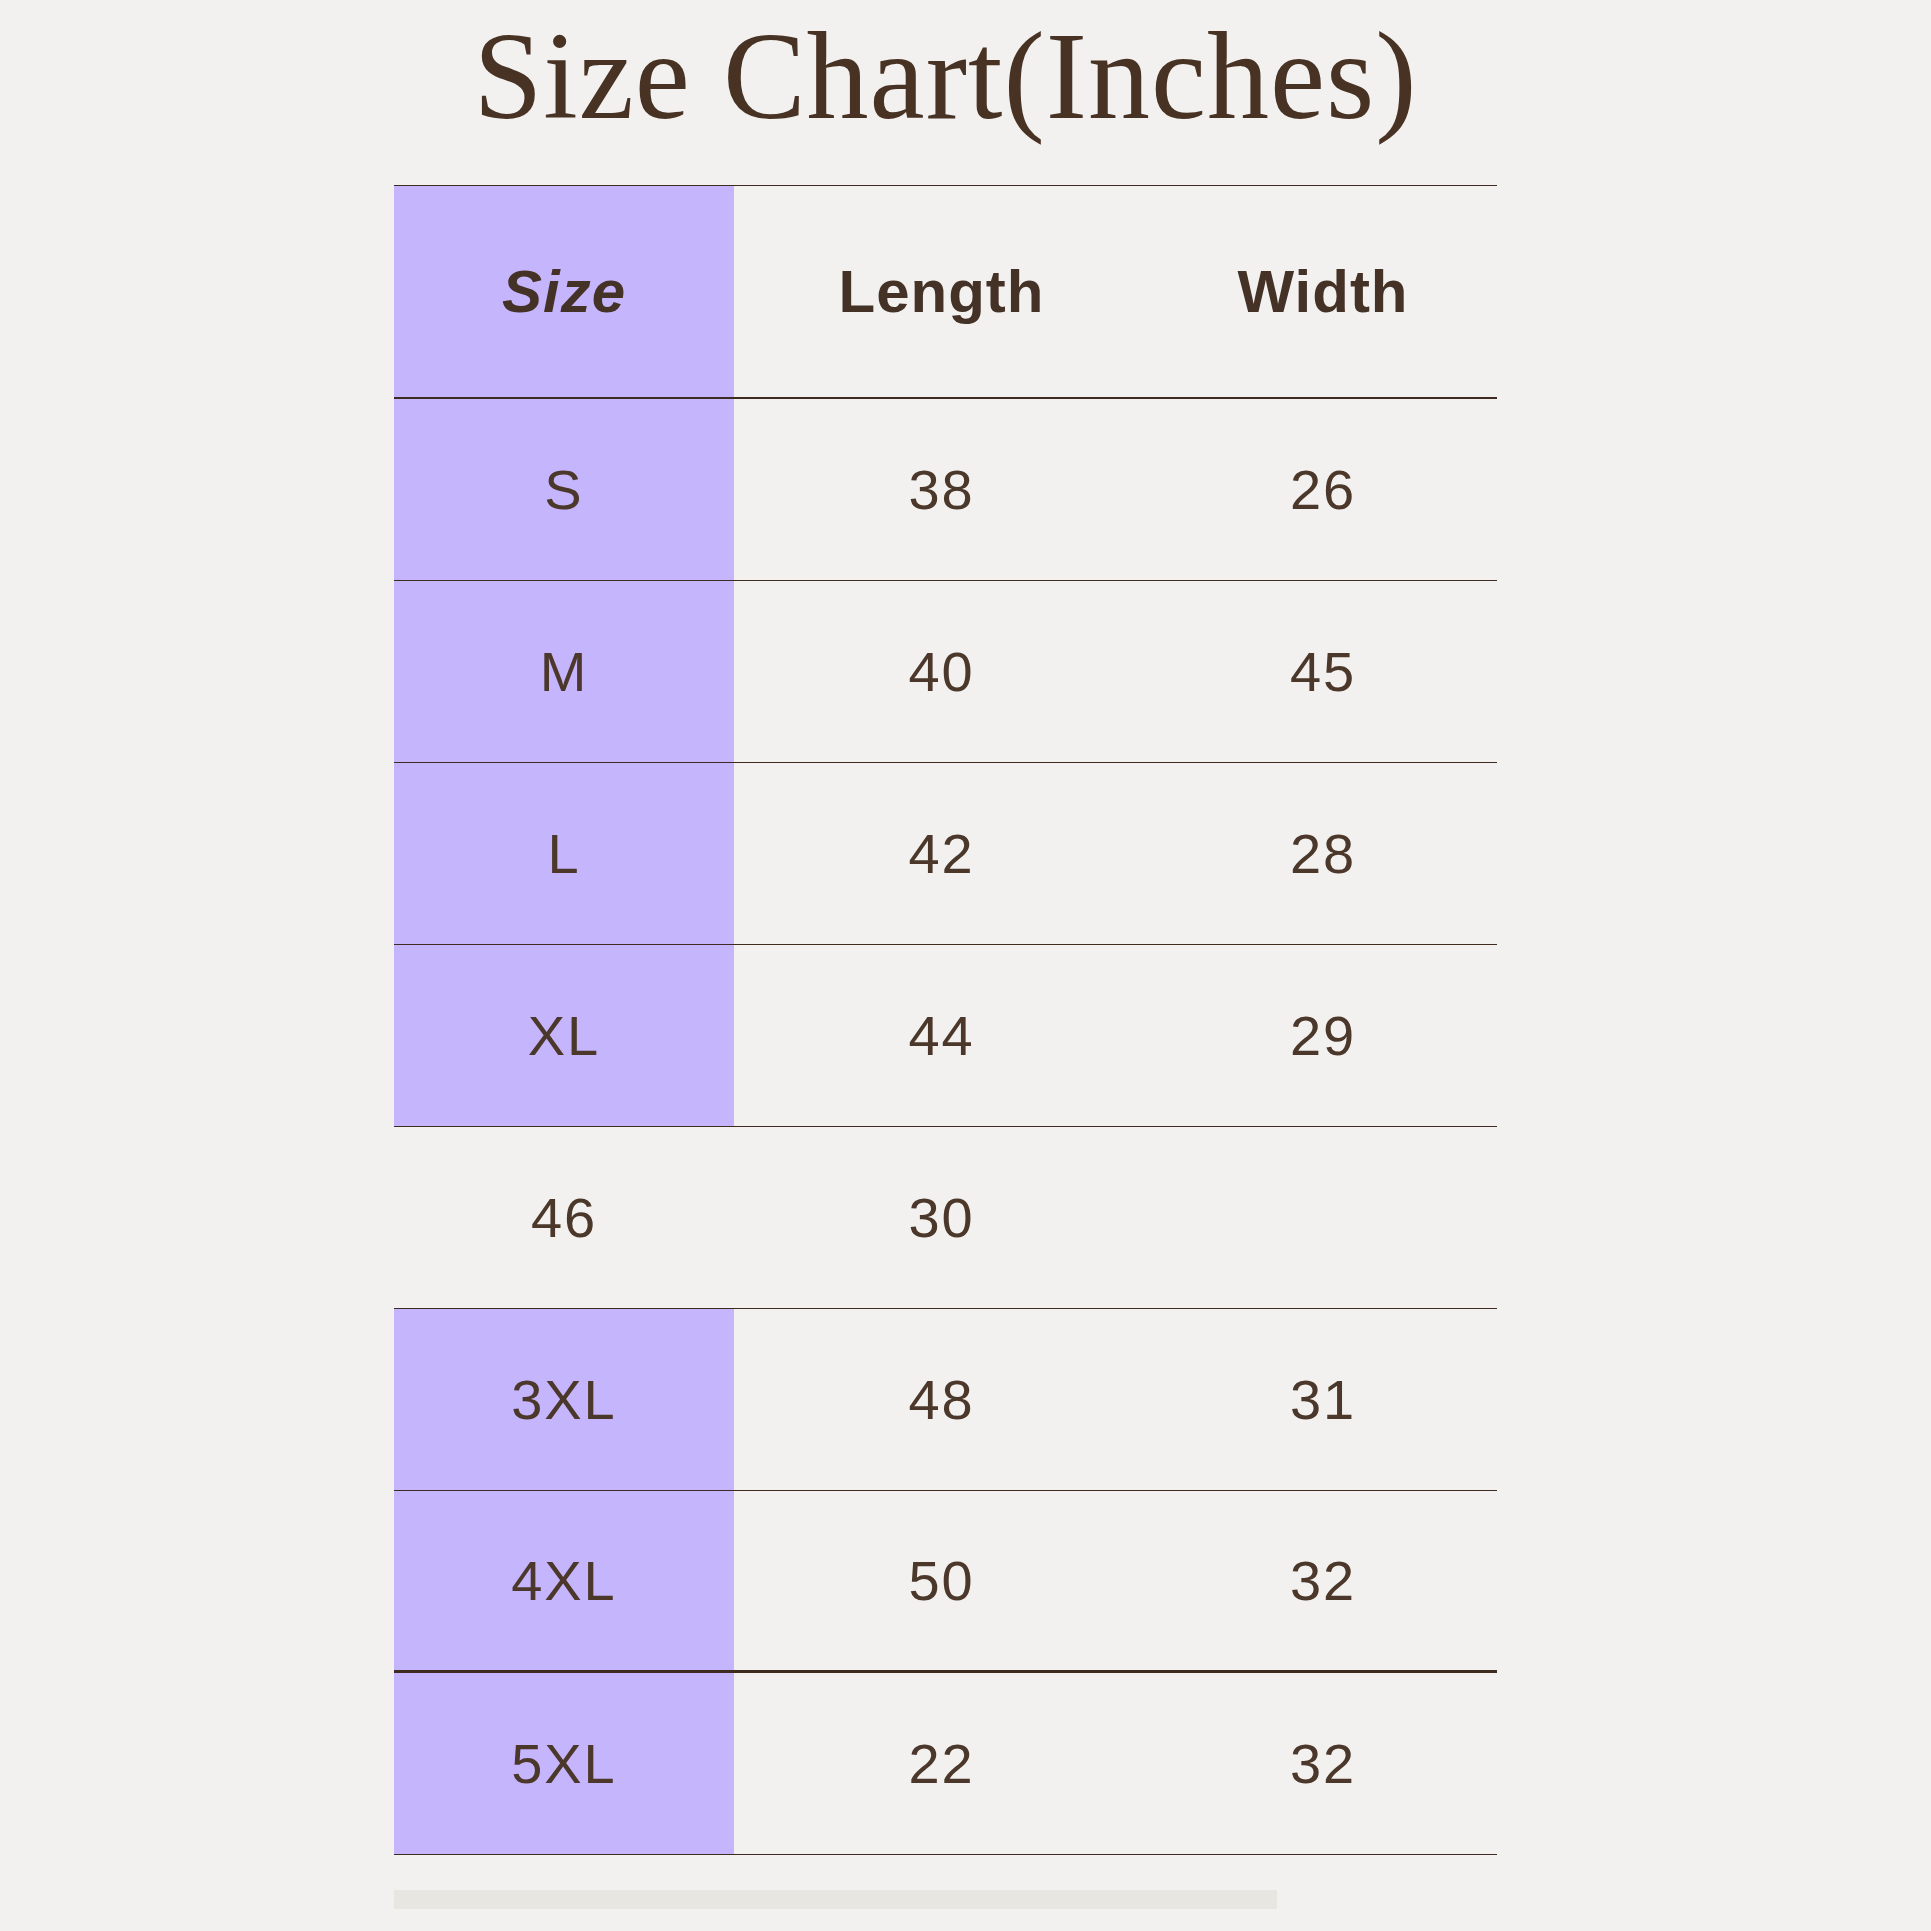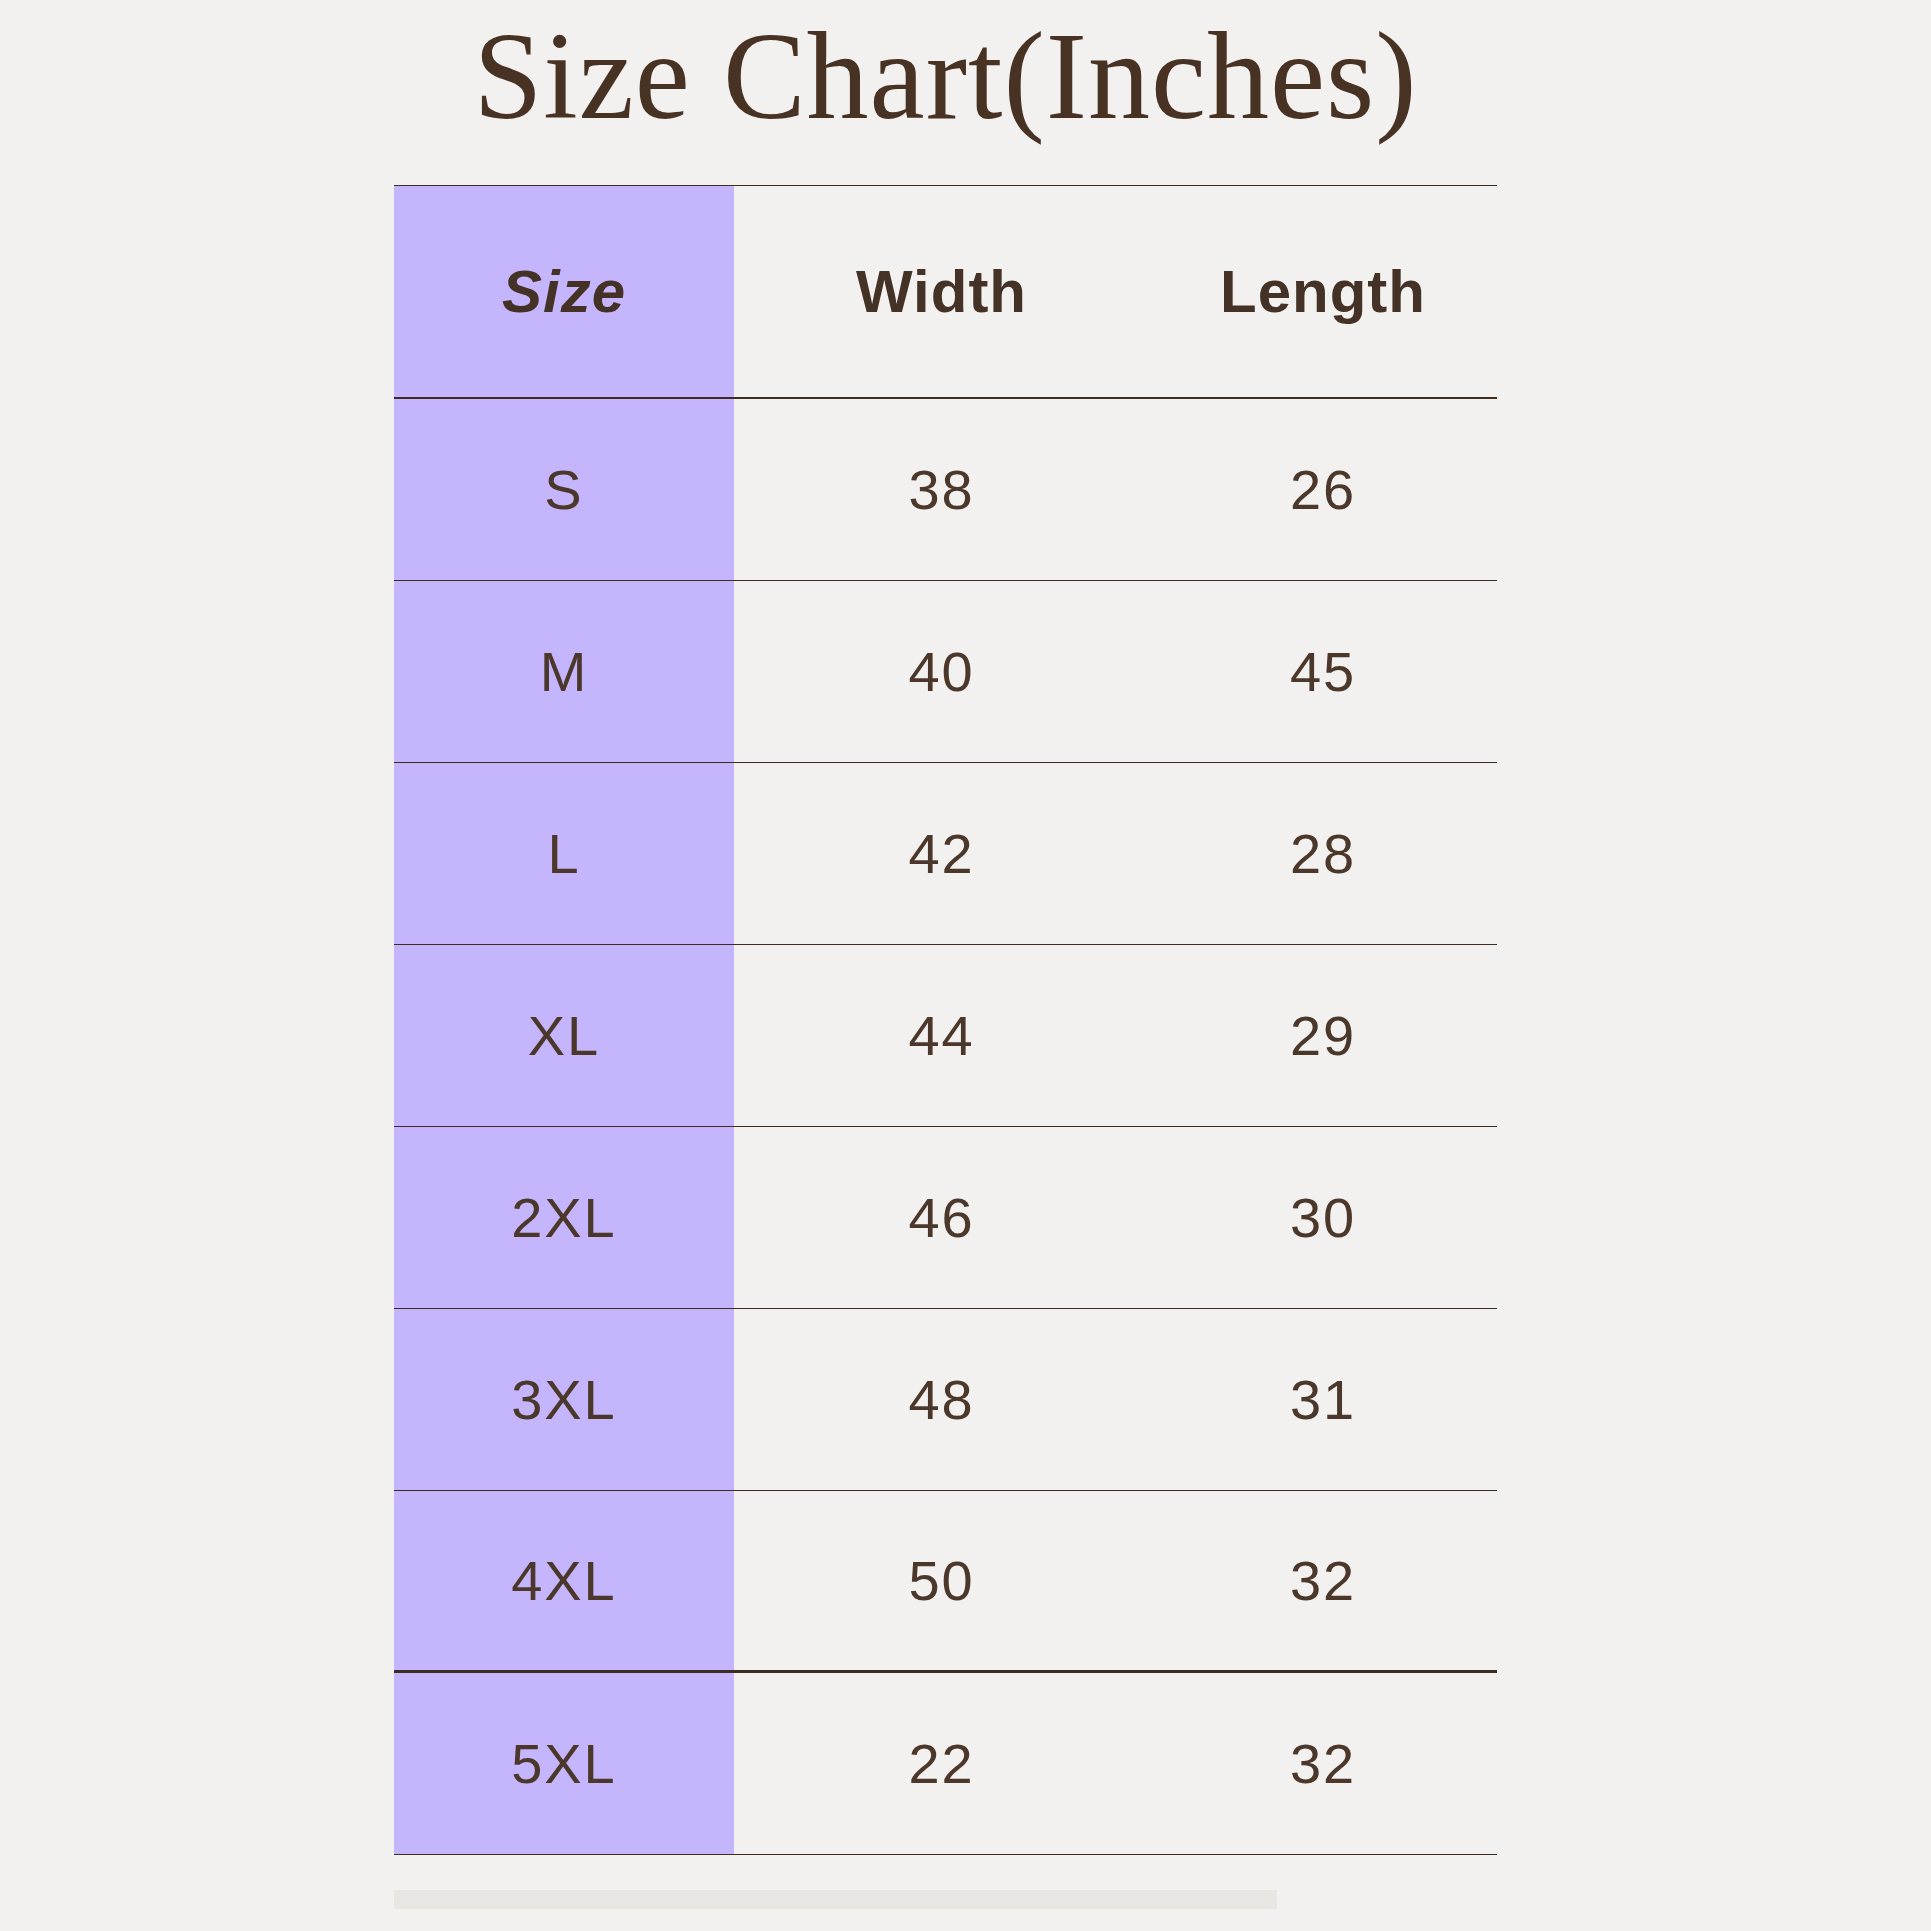--- a/index.html
+++ b/index.html
@@ -86,22 +86,22 @@
 </head>
 <body>
 
 <div class="canvas">
 
   <h1 class="page-title">Size Chart(Inches)</h1>
 
   <div class="size-table">
     <div class="row header-row">
       <div class="cell size-col">Size</div>
+      <div class="cell">Length</div>
       <div class="cell">Width</div>
-      <div class="cell">Length</div>
     </div>
     <div id="table-body">
     <div class="row data-row">
       <div class="cell size-col">S</div>
       <div class="cell">38</div>
       <div class="cell">26</div>
     </div>
 
     <div class="row data-row">
       <div class="cell size-col">M</div>
@@ -115,21 +115,20 @@
       <div class="cell">28</div>
     </div>
 
     <div class="row data-row">
       <div class="cell size-col">XL</div>
       <div class="cell">44</div>
       <div class="cell">29</div>
     </div>
 
     <div class="row data-row">
-      <div class="cell size-col">2XL</div>
       <div class="cell">46</div>
       <div class="cell">30</div>
     </div>
 
     <div class="row data-row">
       <div class="cell size-col">3XL</div>
       <div class="cell">48</div>
       <div class="cell">31</div>
     </div>
 

